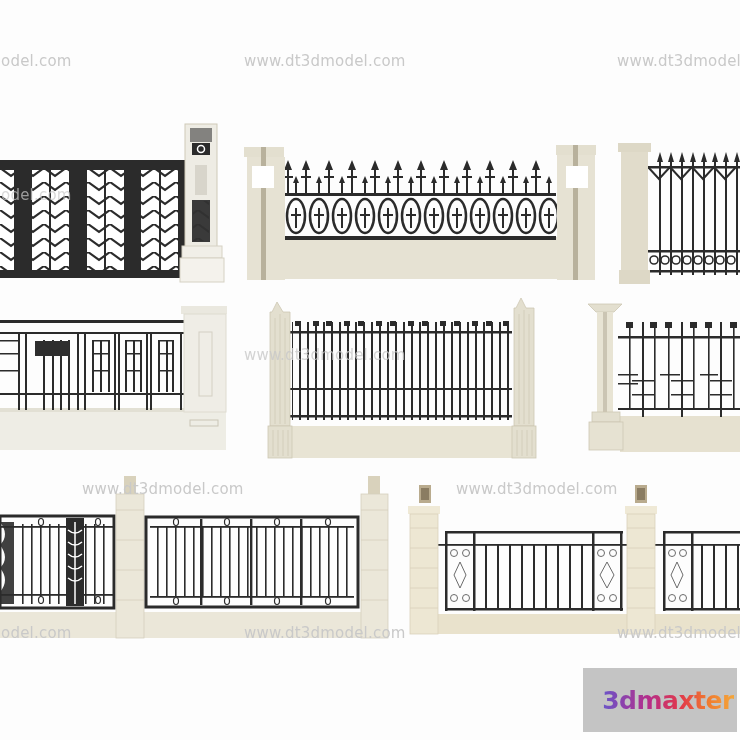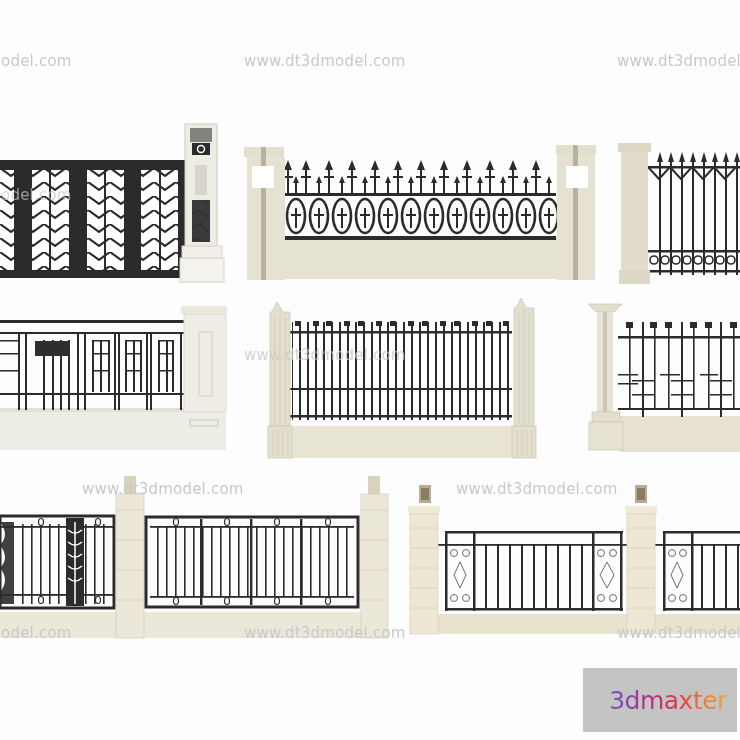--- a/index.html
+++ b/index.html
@@ -1,20 +1,20 @@
 <!DOCTYPE html>
 <html><head>
   <meta charset="utf-8">
   <style>
     html, body { margin: 0; padding: 0; background: #fdfdfd; }
     body { width: 740px; height: 740px; position: relative; overflow: hidden; font-family: "DejaVu Sans", sans-serif; }
     .canvas { position: absolute; left: 0; top: 0; width: 740px; height: 740px; }
     .wm { position: absolute; font-family: "DejaVu Sans", sans-serif; font-size: 15px; color: #c9c9c9; white-space: nowrap; pointer-events: none; letter-spacing: 0.2px; }
     .logo { position: absolute; left: 583px; top: 668px; width: 154px; height: 64px; background: #c4c4c4; display: flex; align-items: center; justify-content: center; }
-    .logo-text { font-family: "DejaVu Sans", sans-serif; font-weight: normal; font-size: 25px; letter-spacing: -0.5px;
+    .logo-text { font-family: "DejaVu Sans", sans-serif; font-weight: bold; font-size: 25px; letter-spacing: -0.5px;
       background: linear-gradient(90deg, #6a55c9 0%, #b52d8a 35%, #e23a4a 60%, #f07a30 80%, #f4a63a 100%);
       -webkit-background-clip: text; background-clip: text; color: transparent; margin-left: 16px; }
     svg { position: absolute; left: 0; top: 0; }
   </style>
 </head>
 <body>
 
 <div class="canvas">
 
   <svg width="740" height="740" viewBox="0 0 740 740">

